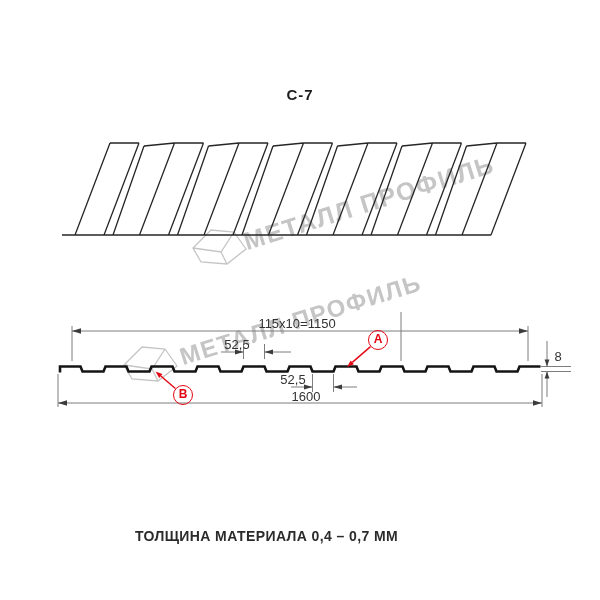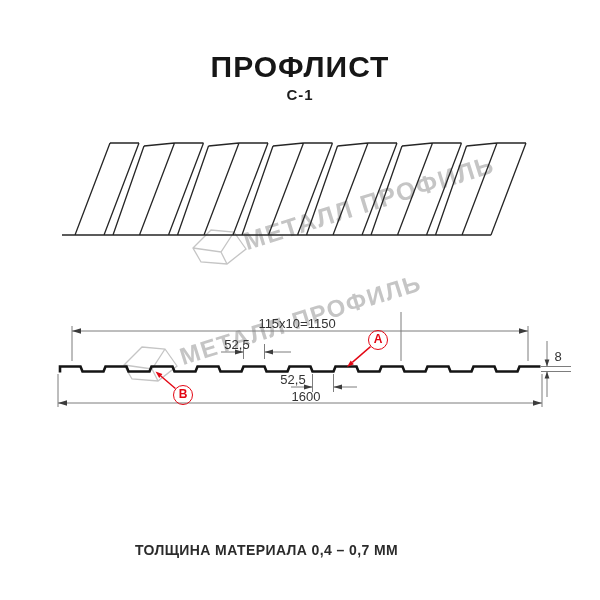--- a/index.html
+++ b/index.html
@@ -2,21 +2,21 @@
 <html><head>
 <meta charset="utf-8">
 <style>
   html,body{margin:0;padding:0;background:#fff;}
   .page{position:relative;width:600px;height:600px;background:#ffffff;overflow:hidden;
         font-family:"Liberation Sans", sans-serif;}
   .page-title{position:absolute;left:0;top:50px;width:600px;text-align:center;
         font-size:30px;font-weight:bold;letter-spacing:1px;color:#161616;}
   .page-subtitle{position:absolute;left:0;top:86px;width:600px;text-align:center;
         font-size:15px;font-weight:bold;letter-spacing:1px;color:#1c1c1c;}
-  .thickness-note{position:absolute;left:0;top:542px;width:533px;text-align:center;
+  .thickness-note{position:absolute;left:0;top:528px;width:533px;text-align:center;
         font-size:14px;font-weight:bold;letter-spacing:0.4px;color:#2b2b2b;}
   .dim-label{position:absolute;font-size:13px;color:#333;text-align:center;}
   .marker{position:absolute;width:20px;height:20px;box-sizing:border-box;
         border:1.7px solid #e30613;border-radius:50%;color:#e30613;
         font-size:12px;font-weight:bold;text-align:center;line-height:17px;background:transparent;}
   .watermark-text{position:absolute;color:#c5c5c5;font-weight:bold;font-size:25px;
         letter-spacing:1.5px;white-space:nowrap;transform:rotate(-17.5deg);
         transform-origin:left bottom;height:24px;line-height:24px;}
   .wm2{font-size:24px;height:22px;line-height:22px;}
   .wm-logo{position:absolute;}
@@ -104,22 +104,21 @@
     </g>
 
     <g>
       <path d="M175.4,388.5 L160.8,376" stroke="#e30613" stroke-width="1.4" fill="none"></path>
       <polygon points="155.5,371.5 159.2,377.9 162.4,374.1" fill="#e30613"></polygon>
     </g>
   </svg>
 
   <div class="label-layer" style="position:absolute;left:0;top:0;width:600px;height:600px;z-index:3;">
 
-    <div class="page-title">ПРОФЛИСТ</div>
-    <div class="page-subtitle">С-1</div>
+    <div class="page-subtitle">С-7</div>
 
     <div class="dim-label" style="left:247px;top:316px;width:100px;">115x10=1150</div>
     <div class="dim-label" style="left:212px;top:337px;width:50px;">52,5</div>
     <div class="dim-label" style="left:268px;top:372px;width:50px;">52,5</div>
     <div class="dim-label" style="left:276px;top:389px;width:60px;">1600</div>
     <div class="dim-label" style="left:551px;top:349px;width:14px;">8</div>
 
     <div class="marker" style="left:368px;top:330px;">А</div>
     <div class="marker" style="left:173px;top:385px;">В</div>
 

